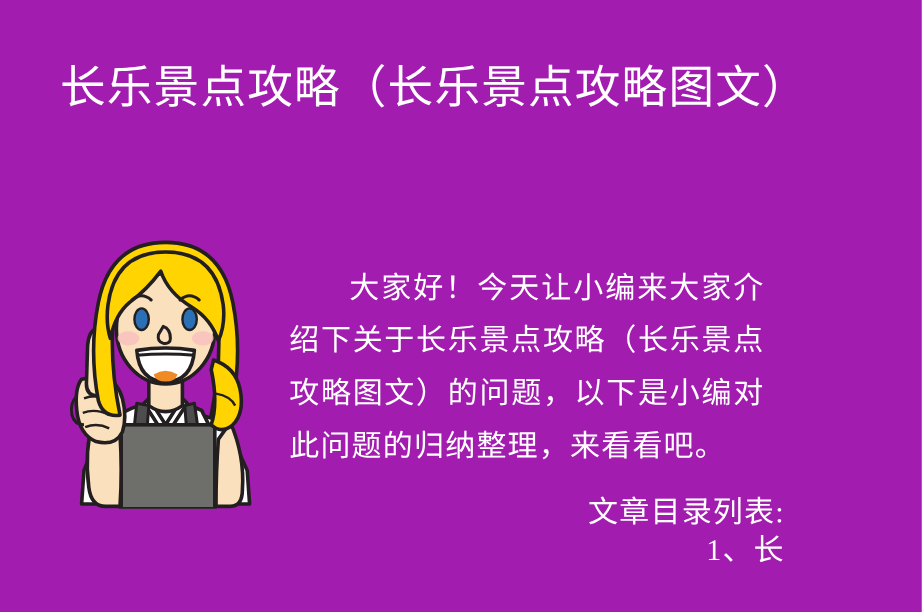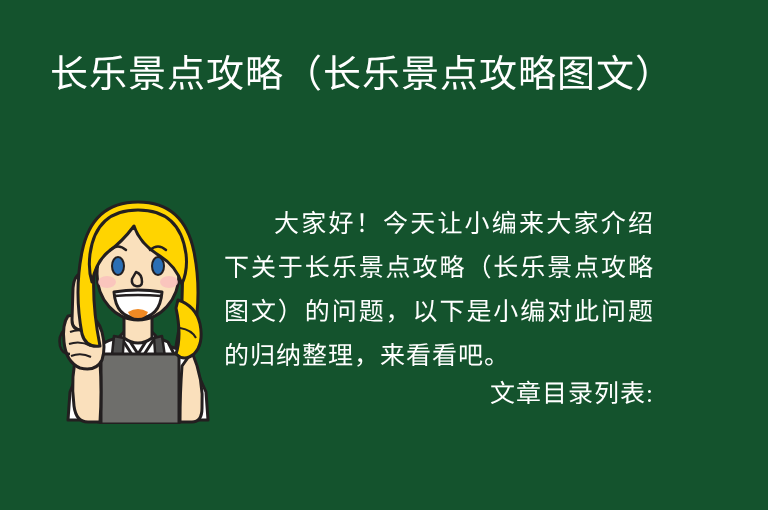--- a/index.html
+++ b/index.html
@@ -11,21 +11,21 @@
     width: 768px;
     height: 510px;
     overflow: hidden;
     font-family: "Liberation Sans", "DejaVu Sans", sans-serif;
   }
 
   .page {
     position: relative;
     width: 768px;
     height: 510px;
-    background: #14532d;
+    background: #a21caf;
     overflow: hidden;
   }
 
   
   .title-block {
     position: absolute;
     left: 50px;
     top: 48px;
     width: 640px;
   }
@@ -56,21 +56,21 @@
   }
 
   
   .body-copy {
     position: absolute;
     left: 224px;
     top: 202px;
     width: 430px;
   }
   .para {
-    margin: 0;
+    margin: 17px;
     font-family: "Liberation Serif", "DejaVu Serif", serif;
     font-size: 25px;
     line-height: 44px;
     color: #ffffff;
     text-indent: 50px;
     letter-spacing: 1px;
     text-align: justify;
     text-justify: inter-character;
   }
   .toc-heading,
@@ -149,15 +149,16 @@
 
       <path d="M58 96 Q82 92 106 96 Q104 122 82 122 Q60 122 58 96 Z" fill="#ffffff" stroke="#231f20" stroke-width="3" stroke-linejoin="round"></path>
       <path d="M58 100 Q82 98 106 100" fill="none" stroke="#231f20" stroke-width="2.5"></path>
       <path d="M72 116 Q82 110 92 116 Q90 122 82 122 Q74 122 72 116 Z" fill="#f08a24"></path>
     </svg>
   </div>
 
   <div class="body-copy">
     <p class="para">大家好！今天让小编来大家介绍下关于长乐景点攻略（长乐景点攻略图文）的问题，以下是小编对此问题的归纳整理，来看看吧。</p>
     <p class="toc-heading">文章目录列表:</p>
+    <p class="toc-item">1、长</p>
   </div>
 
 </div>
 
 </body></html>

